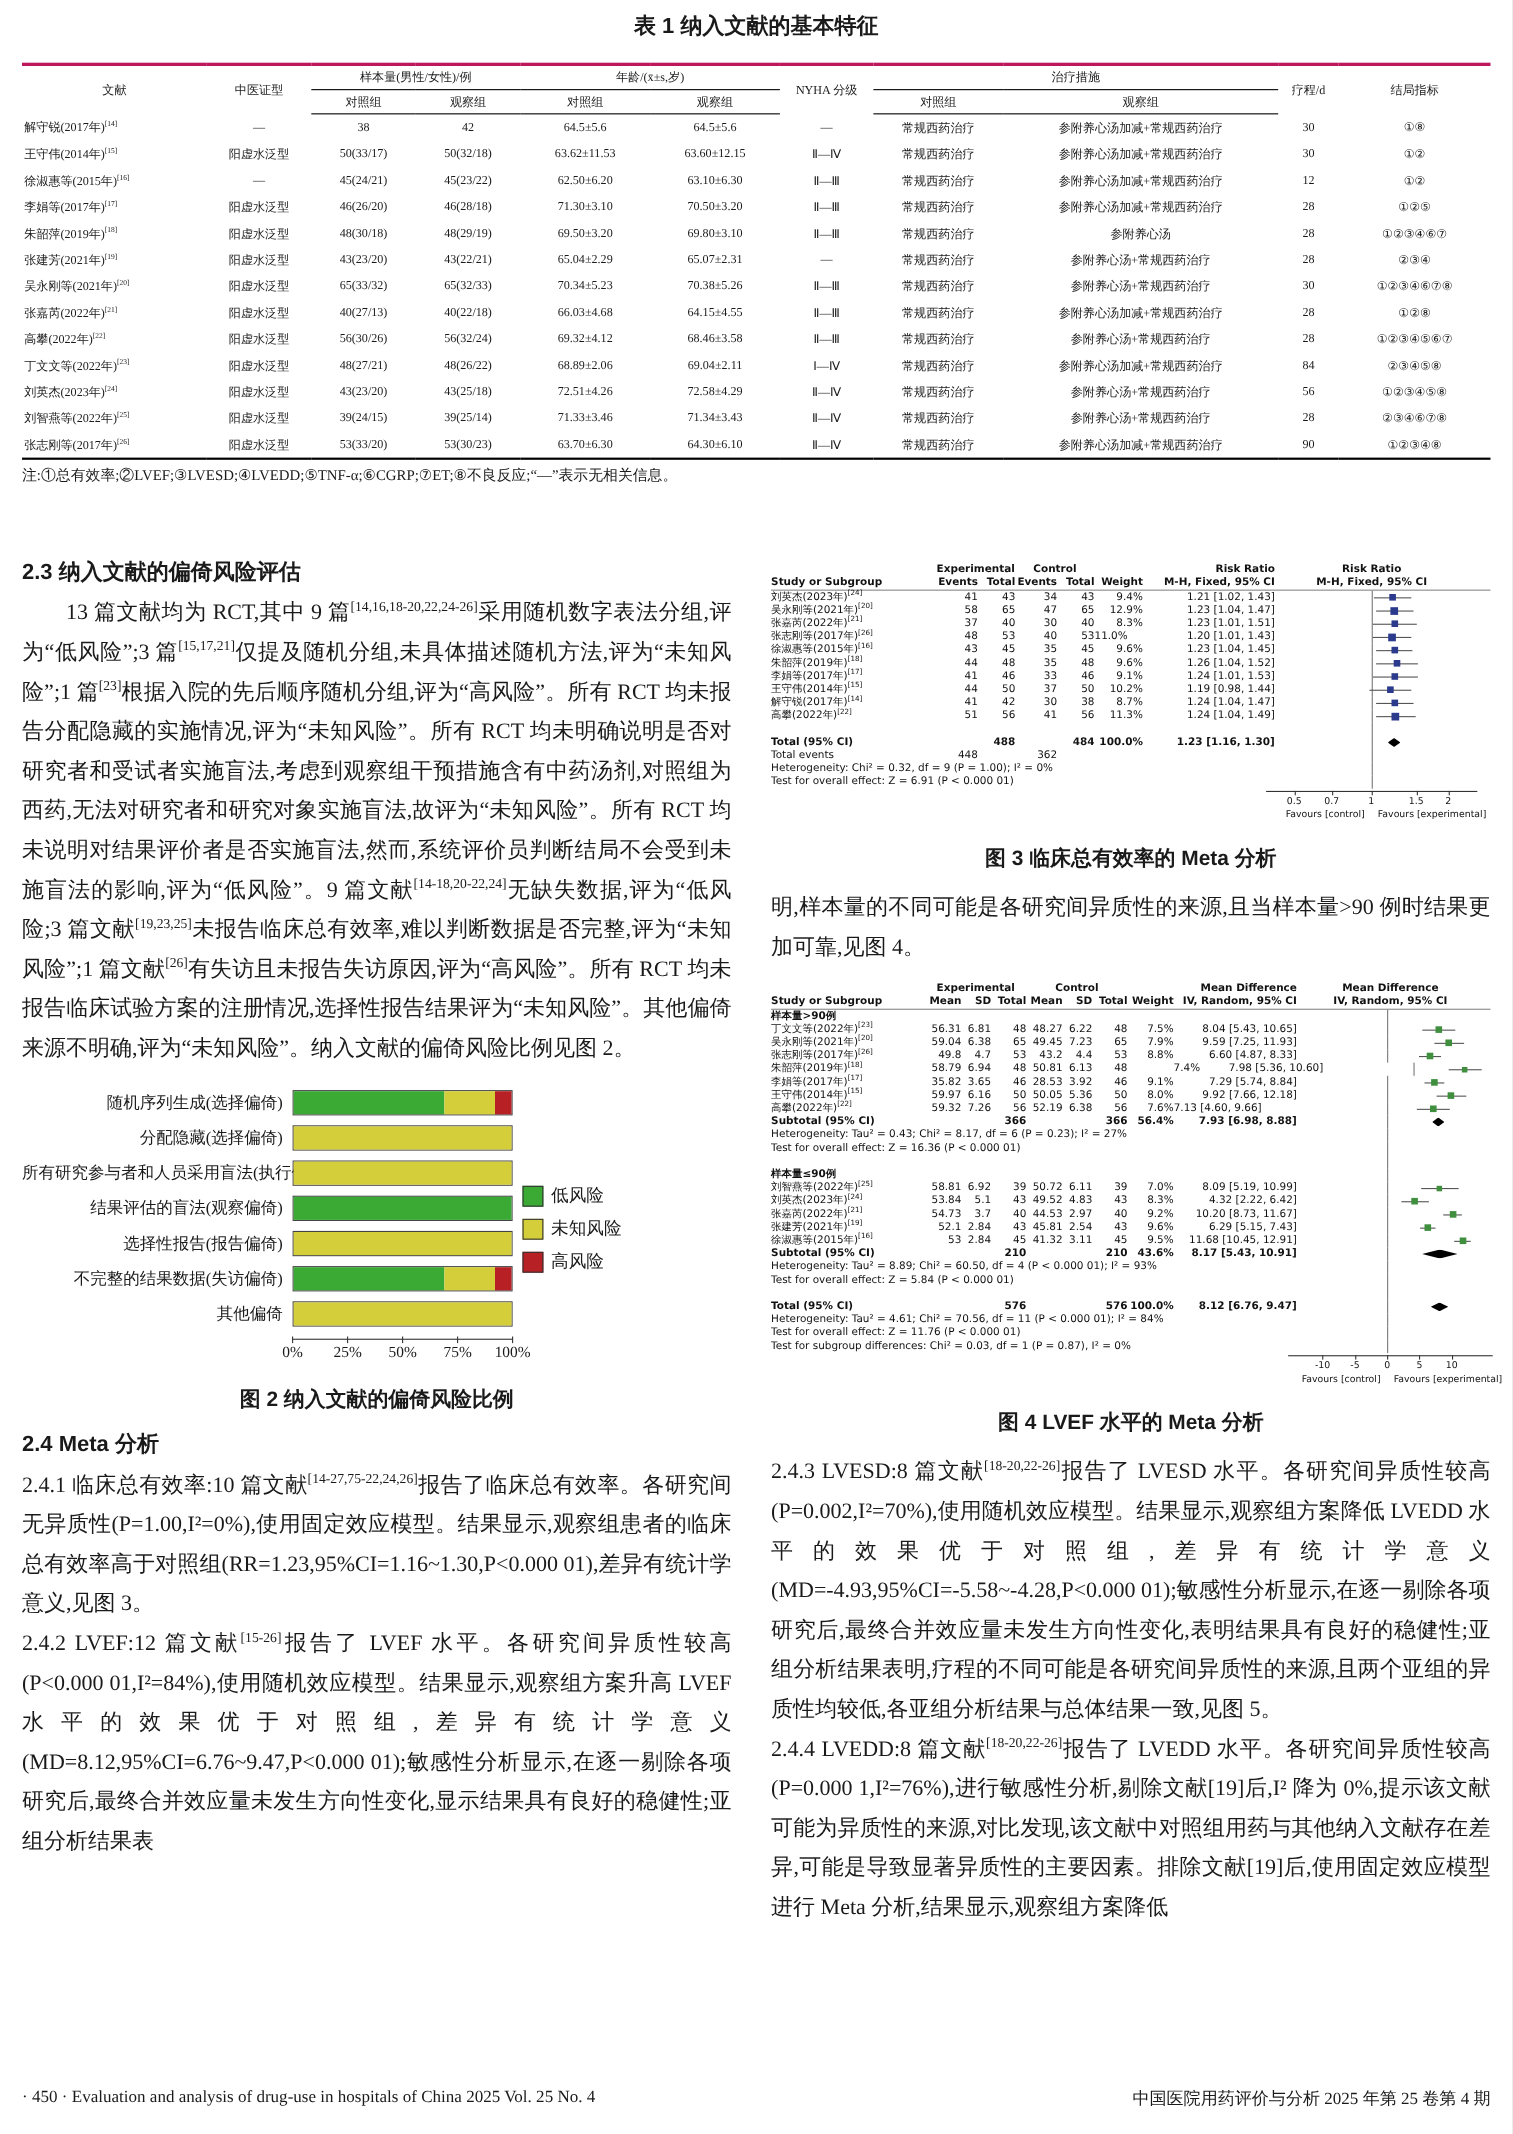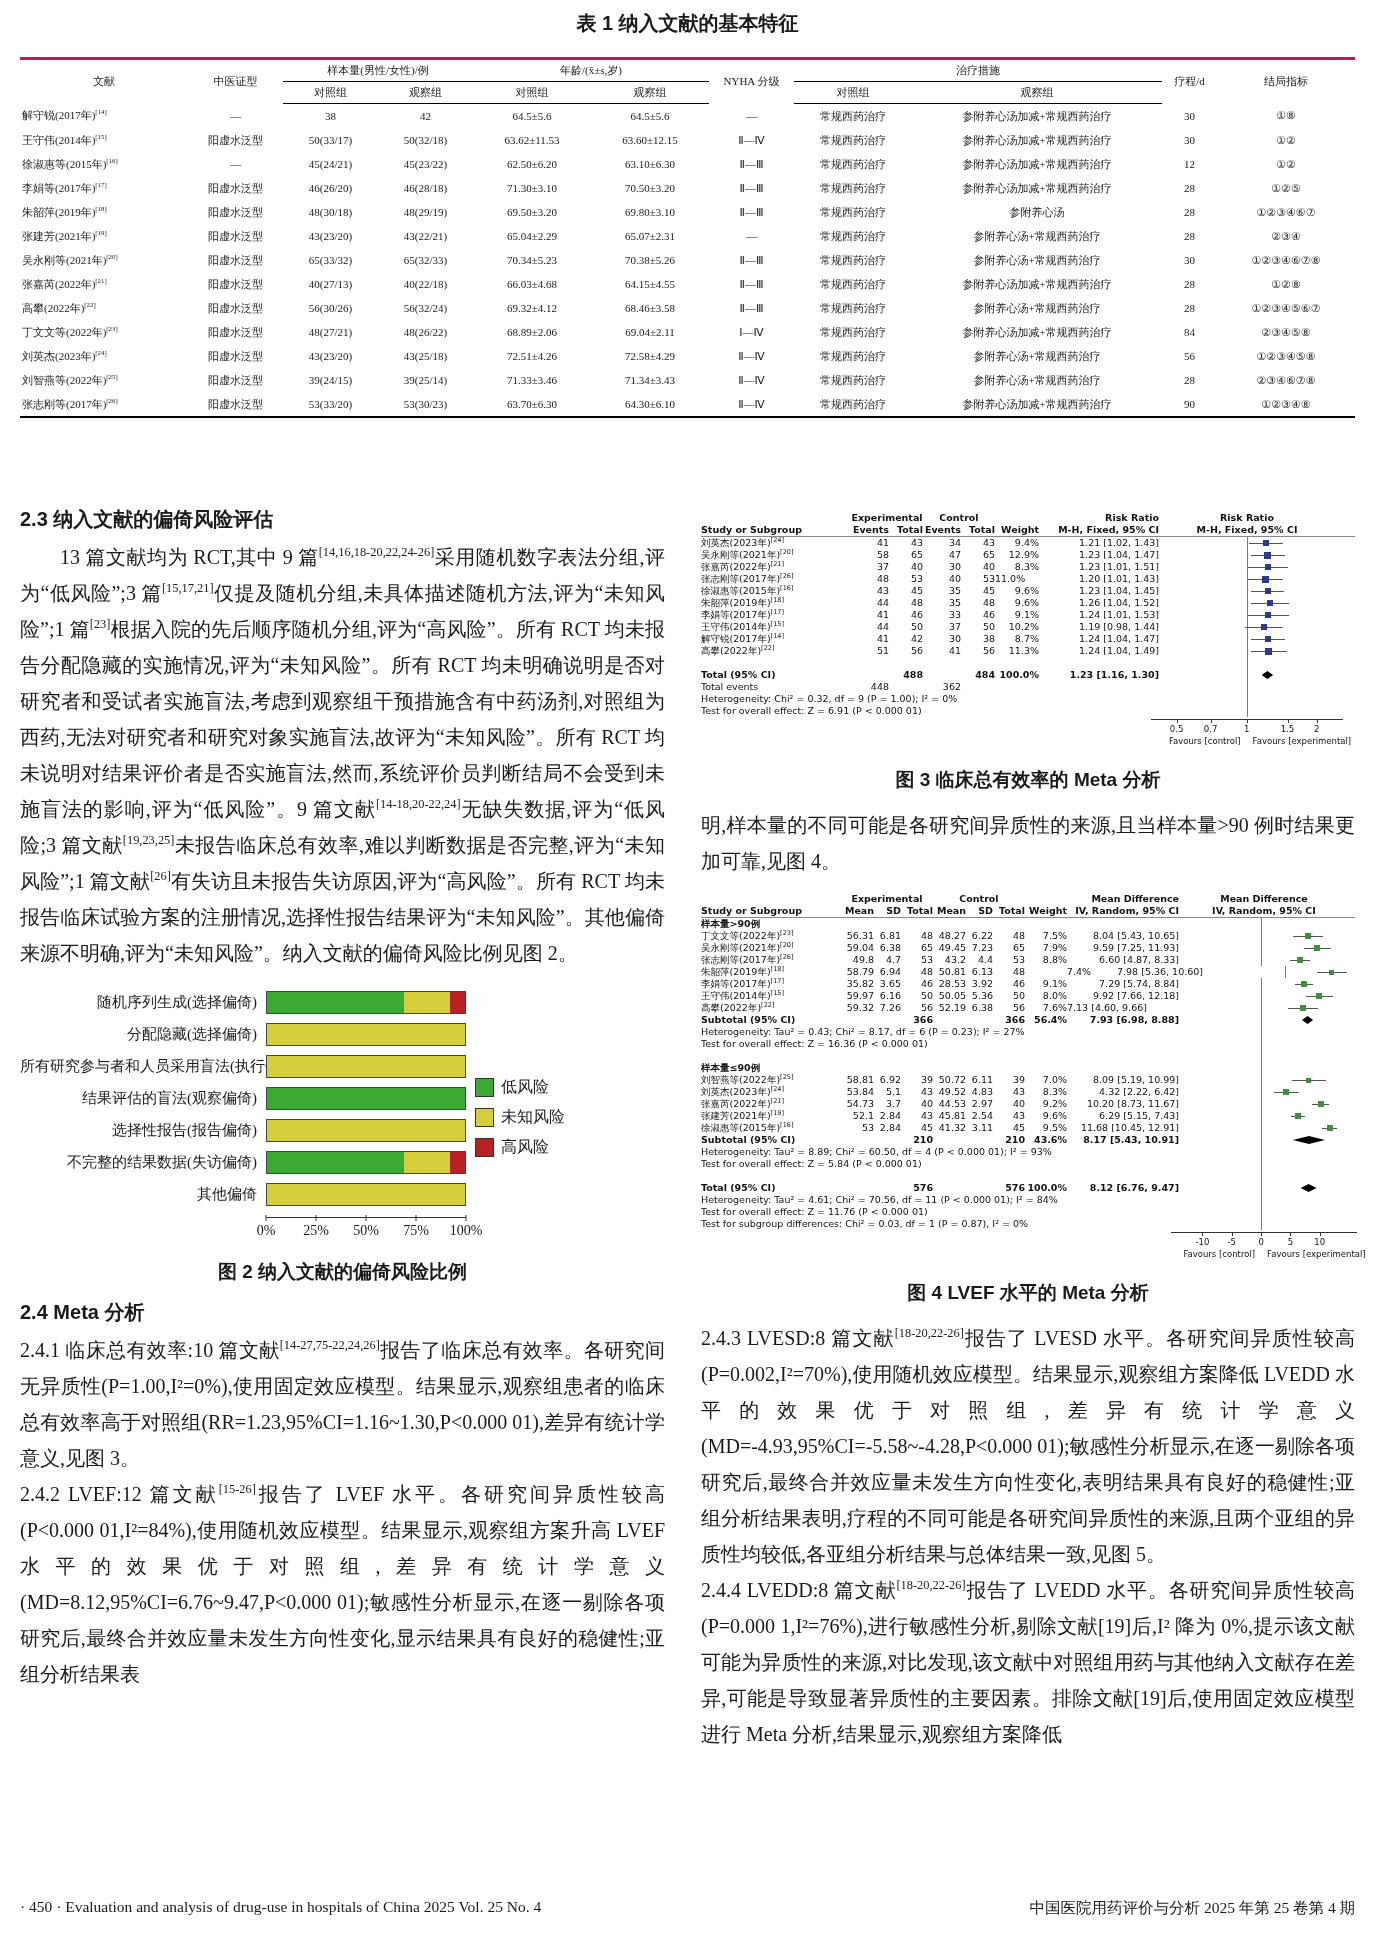--- a/index.html
+++ b/index.html
@@ -269,20 +269,21 @@
             <td>63.70±6.30</td>
             <td>64.30±6.10</td>
             <td>Ⅱ—Ⅳ</td>
             <td>常规西药治疗</td>
             <td>参附养心汤加减+常规西药治疗</td>
             <td>90</td>
             <td>①②③④⑧</td>
           </tr>
         </tbody>
     </table>
+    <div class="t-note">注:①总有效率;②LVEF;③LVESD;④LVEDD;⑤TNF-α;⑥CGRP;⑦ET;⑧不良反应;“—”表示无相关信息。</div>
   </div>
 
   <div class="cols">
 
     <div class="col-l">
       <div class="h-sec">2.3  纳入文献的偏倚风险评估</div>
       <p class="para ind">13 篇文献均为 RCT,其中 9 篇<sup>[14,16,18-20,22,24-26]</sup>采用随机数字表法分组,评为“低风险”;3 篇<sup>[15,17,21]</sup>仅提及随机分组,未具体描述随机方法,评为“未知风险”;1 篇<sup>[23]</sup>根据入院的先后顺序随机分组,评为“高风险”。所有 RCT 均未报告分配隐藏的实施情况,评为“未知风险”。所有 RCT 均未明确说明是否对研究者和受试者实施盲法,考虑到观察组干预措施含有中药汤剂,对照组为西药,无法对研究者和研究对象实施盲法,故评为“未知风险”。所有 RCT 均未说明对结果评价者是否实施盲法,然而,系统评价员判断结局不会受到未施盲法的影响,评为“低风险”。9 篇文献<sup>[14-18,20-22,24]</sup>无缺失数据,评为“低风险;3 篇文献<sup>[19,23,25]</sup>未报告临床总有效率,难以判断数据是否完整,评为“未知风险”;1 篇文献<sup>[26]</sup>有失访且未报告失访原因,评为“高风险”。所有 RCT 均未报告临床试验方案的注册情况,选择性报告结果评为“未知风险”。其他偏倚来源不明确,评为“未知风险”。纳入文献的偏倚风险比例见图 2。</p>
 
       <div class="rb-chart">
         <div>

